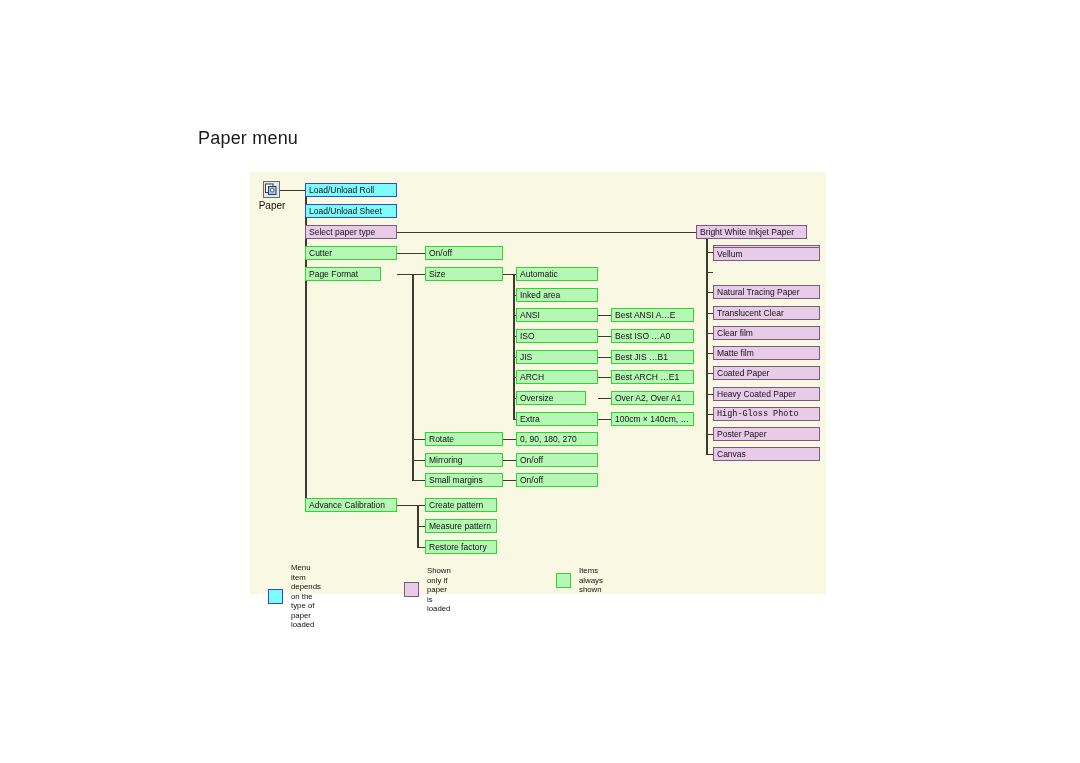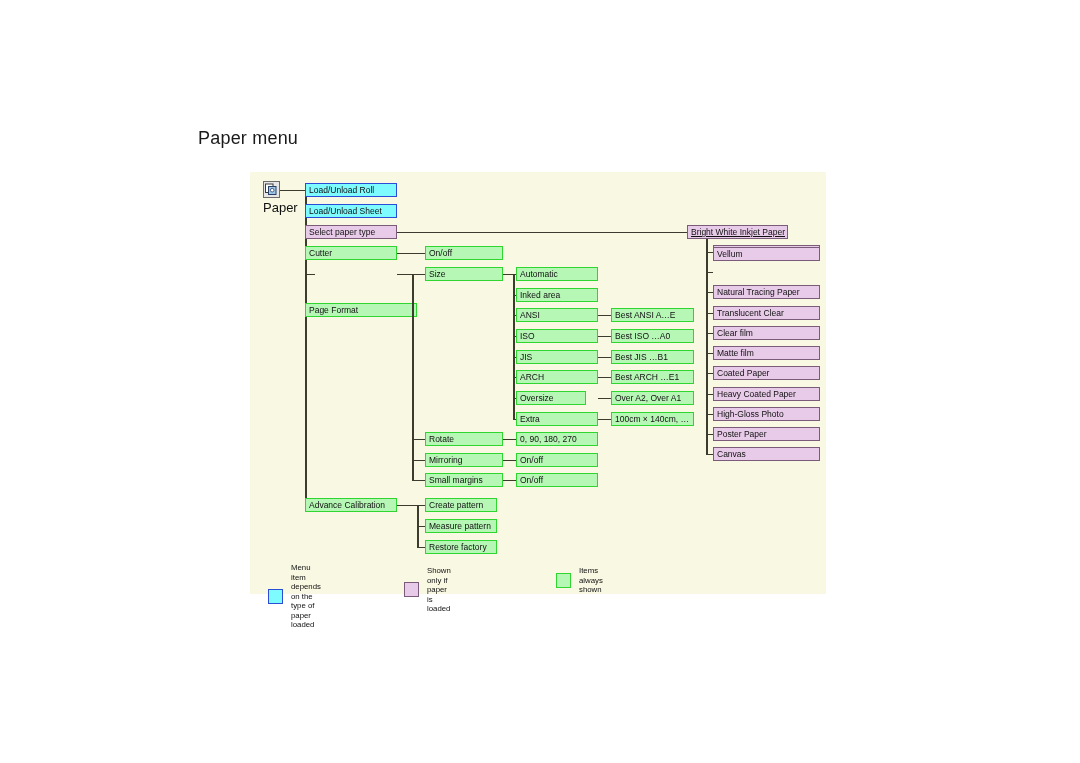--- a/index.html
+++ b/index.html
@@ -42,21 +42,21 @@
 
   
   .root-icon{
     position:absolute;left:13px;top:9px;width:17px;height:17px;
     background:#e6e6e6;border:1px solid #6b6b6b;
     box-sizing:border-box;
   }
   .root-icon svg{display:block;}
   .root-label{
     position:absolute;left:6px;top:28px;width:32px;text-align:center;
-    font-size:13px;color:#111;margin-left:7px;
+    font-size:10px;color:#111;
   }
 
   
   .legend{position:absolute;left:18px;top:391px;height:24px;}
   .legend-item{position:absolute;display:flex;align-items:center;}
   .sw{width:15px;height:15px;border:1px solid #555;box-sizing:border-box;flex:0 0 auto;}
   .sw.blue{background:#7dfbff;border-color:#2b4cd6;}
   .sw.purple{background:#e8cbe8;border-color:#7a5b7a;}
   .sw.green{background:#b6f7b6;border-color:#2fd62f;}
   .lg-text{margin-left:8px;font-size:7.8px;line-height:9.5px;color:#111;white-space:pre-line;}
@@ -87,49 +87,49 @@
     <div class="ln h" style="left:55px;top:39px;width:10px;"></div>
     <div class="ln h" style="left:55px;top:60px;width:10px;"></div>
     <div class="ln h" style="left:55px;top:81px;width:10px;"></div>
     <div class="ln h" style="left:55px;top:102px;width:10px;"></div>
     <div class="ln h" style="left:55px;top:333px;width:10px;"></div>
 
     <div class="node blue" style="left:55px;top:11px;width:92px;">Load/Unload Roll</div>
     <div class="node blue" style="left:55px;top:32px;width:92px;">Load/Unload Sheet</div>
     <div class="node purple" style="left:55px;top:53px;width:92px;">Select paper type</div>
     <div class="node green" style="left:55px;top:74px;width:92px;">Cutter</div>
-    <div class="node green" style="left:55px;top:95px;width:112px;margin-top:36px;">Page Format</div>
+    <div class="node green" style="left:55px;top:95px;width:76px;">Page Format</div>
     <div class="node green" style="left:55px;top:326px;width:92px;">Advance Calibration</div>
 
     <div class="ln h" style="left:147px;top:60px;width:310px;"></div>
     <div class="ln v" style="left:456px;top:60px;height:222px;width:2px;"></div>
 
     <div class="ln h" style="left:456px;top:60px;width:7px;"></div>
     <div class="ln h" style="left:456px;top:80px;width:7px;"></div>
     <div class="ln h" style="left:456px;top:100px;width:7px;"></div>
     <div class="ln h" style="left:456px;top:120px;width:7px;"></div>
     <div class="ln h" style="left:456px;top:141px;width:7px;"></div>
     <div class="ln h" style="left:456px;top:161px;width:7px;"></div>
     <div class="ln h" style="left:456px;top:181px;width:7px;"></div>
     <div class="ln h" style="left:456px;top:201px;width:7px;"></div>
     <div class="ln h" style="left:456px;top:222px;width:7px;"></div>
     <div class="ln h" style="left:456px;top:242px;width:7px;"></div>
     <div class="ln h" style="left:456px;top:262px;width:7px;"></div>
     <div class="ln h" style="left:456px;top:282px;width:7px;"></div>
 
-    <div class="node purple" style="left:437px;top:53px;width:101px;text-decoration:underline;">Bright White Inkjet Paper</div>
+    <div class="node purple" style="left:446px;top:53px;width:111px;">Bright White Inkjet Paper</div>
     <div class="node purple" style="left:463px;top:73px;width:107px;text-decoration:underline;">Plain Paper</div>
     <div class="node purple" style="left:463px;top:75px;width:107px;">Vellum</div>
     <div class="node purple" style="left:463px;top:113px;width:107px;">Natural Tracing Paper</div>
     <div class="node purple" style="left:463px;top:134px;width:107px;">Translucent Clear</div>
     <div class="node purple" style="left:463px;top:154px;width:107px;">Clear film</div>
     <div class="node purple" style="left:463px;top:174px;width:107px;">Matte film</div>
     <div class="node purple" style="left:463px;top:194px;width:107px;">Coated Paper</div>
     <div class="node purple" style="left:463px;top:215px;width:107px;">Heavy Coated Paper</div>
-    <div class="node purple" style="left:463px;top:235px;width:107px;">High-Gloss Photo</div>
+    <div class="node purple" style="left:463px;top:235px;width:107px;font-family:Liberation Mono, monospace;">High-Gloss Photo</div>
     <div class="node purple" style="left:463px;top:255px;width:107px;">Poster Paper</div>
     <div class="node purple" style="left:463px;top:275px;width:107px;">Canvas</div>
 
     <div class="ln h" style="left:147px;top:81px;width:28px;"></div>
     <div class="node green" style="left:175px;top:74px;width:78px;">On/off</div>
 
     <div class="ln h" style="left:147px;top:102px;width:15px;"></div>
     <div class="ln v" style="left:162px;top:102px;height:207px;width:2px;"></div>
 
     <div class="ln h" style="left:162px;top:102px;width:13px;"></div>

